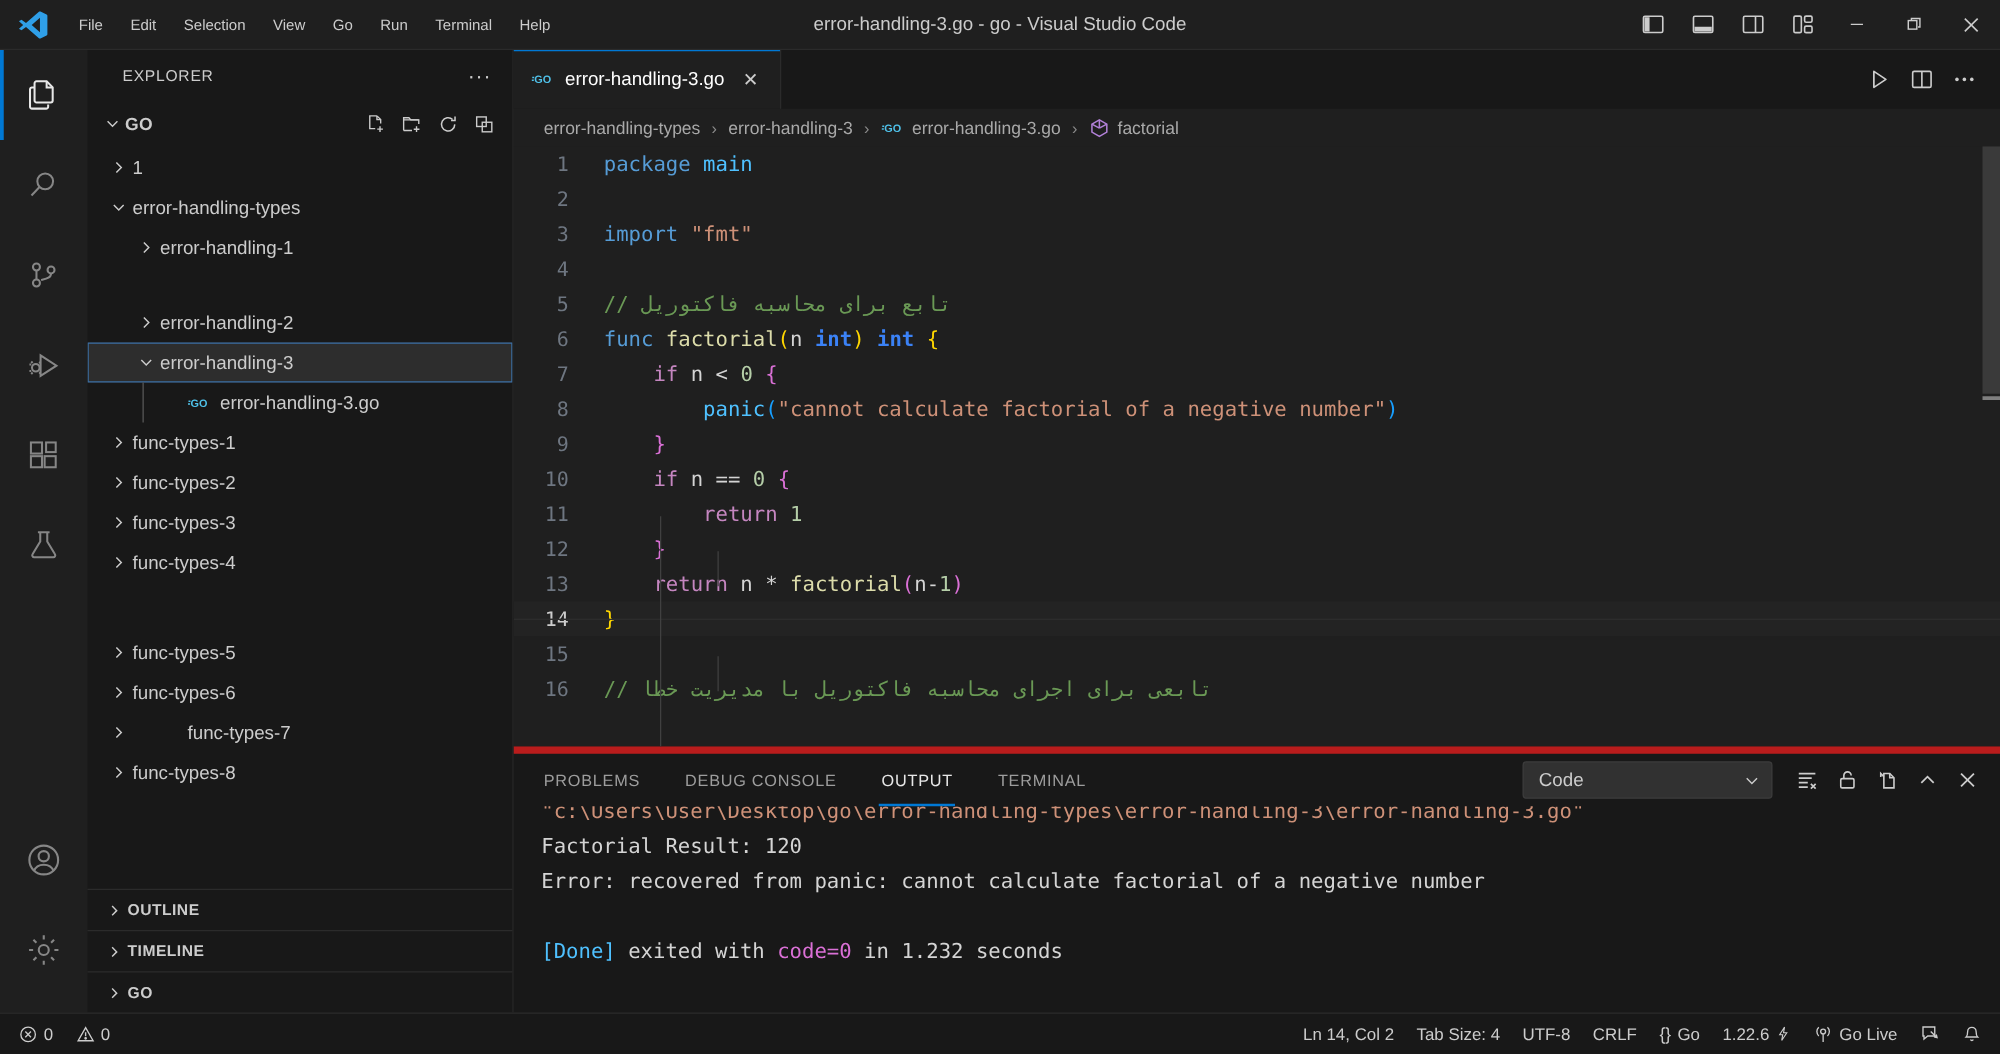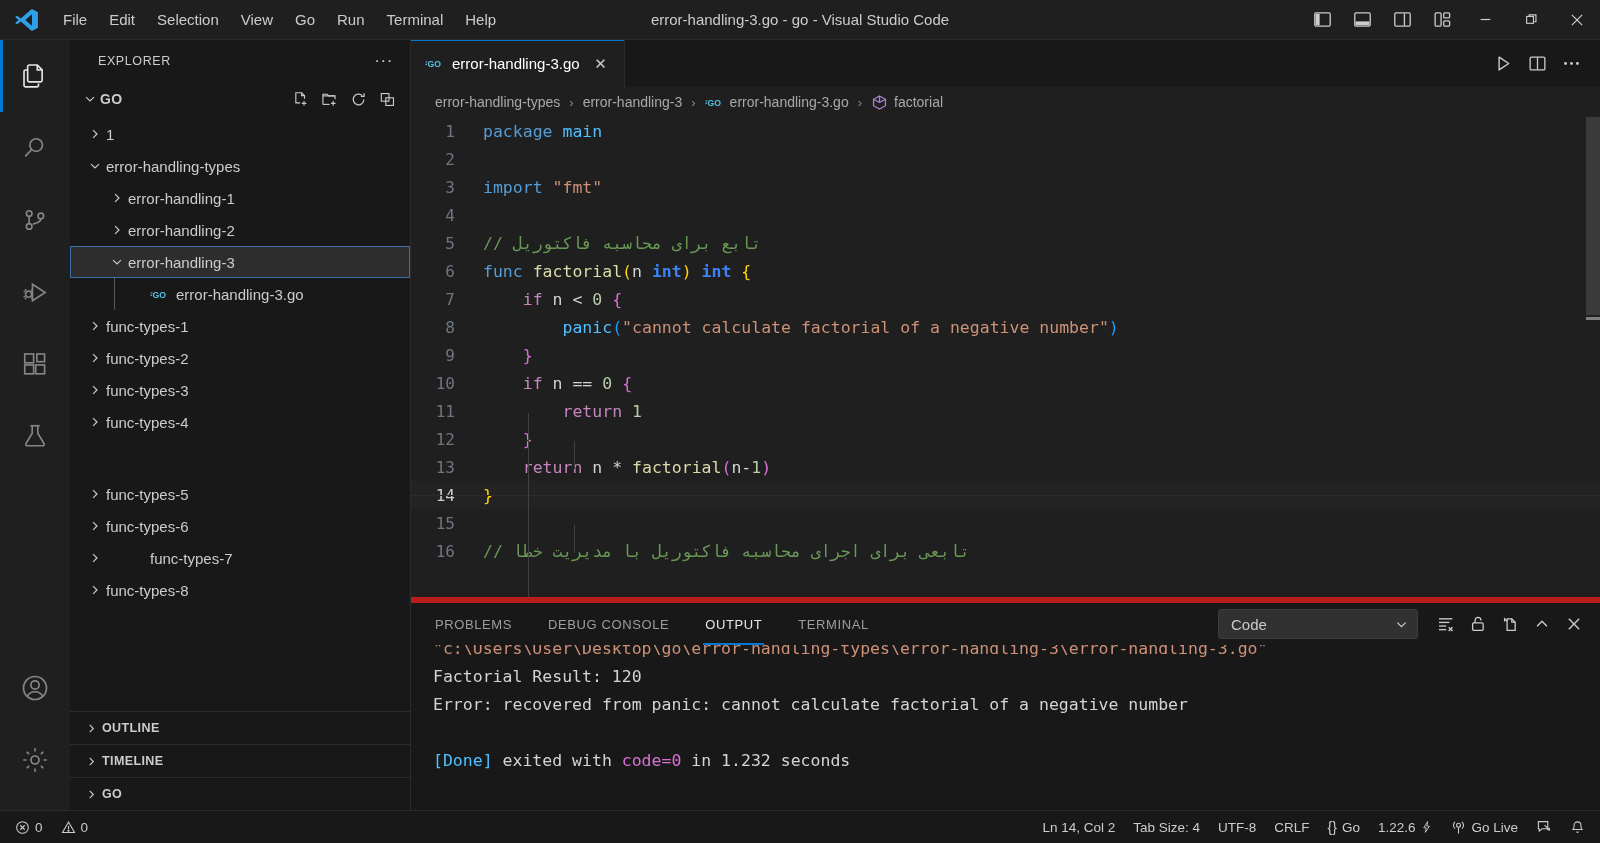--- a/index.html
+++ b/index.html
@@ -13,21 +13,21 @@
   .app { position: relative; width: 1600px; height: 843px; display: flex; flex-direction: column; }
 
   
   .titlebar {
     height: 40px; background: #1f1f1f; display: flex; align-items: center;
     flex: 0 0 40px; position: relative; border-bottom: 1px solid #2b2b2b;
   }
   .vscode-logo { width: 52px; display: flex; align-items: center; justify-content: center; }
   .menu { display: flex; align-items: center; gap: 0px; }
   .menu-item {
-    font-size: 15px; color: #cccccc; padding: 4px 11px; border-radius: 4px; cursor: default;
+    font-size: 12px; color: #cccccc; padding: 4px 11px; border-radius: 4px; cursor: default;
     line-height: 22px;
   }
   .win-title {
     position: absolute; left: 0; right: 0; text-align: center;
     font-size: 15px; color: #cccccc; pointer-events: none;
   }
   .title-right { margin-left: auto; display: flex; align-items: center; height: 100%; z-index: 3; }
   .layout-btn {
     width: 40px; height: 40px; display: flex; align-items: center; justify-content: center;
   }
@@ -399,21 +399,21 @@
           </div>
           <div class="tree-row" style="padding-left: 36px;">
             <div class="indent-guide" style="left: 22px; background: transparent;"></div>
             <span class="twisty">
               <svg width="14" height="14" viewBox="0 0 16 16">
                 <path d="M5.8 3.5 10.3 8l-4.5 4.5" fill="none" stroke="currentColor" stroke-width="1.35"></path>
               </svg>
             </span>
             <span class="label">error-handling-1</span>
           </div>
-          <div class="tree-row" style="padding-left: 36px;">
+          <div class="tree-row" style="padding-left: 36px; margin-top: 28px;">
             <div class="indent-guide" style="left: 22px; background: transparent;"></div>
             <span class="twisty">
               <svg width="14" height="14" viewBox="0 0 16 16">
                 <path d="M5.8 3.5 10.3 8l-4.5 4.5" fill="none" stroke="currentColor" stroke-width="1.35"></path>
               </svg>
             </span>
             <span class="label">error-handling-2</span>
           </div>
           <div class="tree-row selected" style="padding-left: 36px;">
             <div class="indent-guide" style="left: 22px; background: transparent;"></div>

